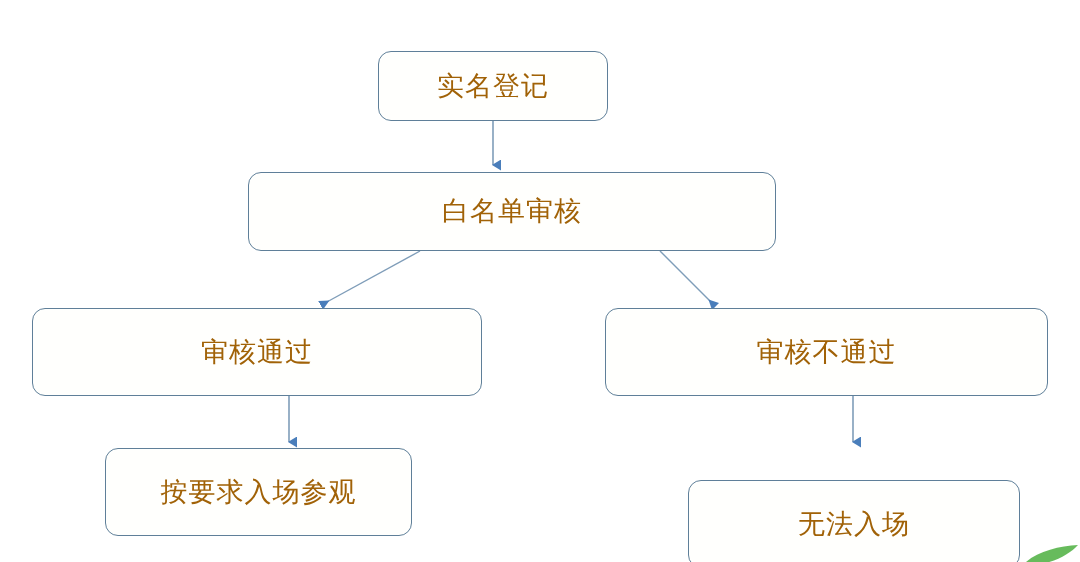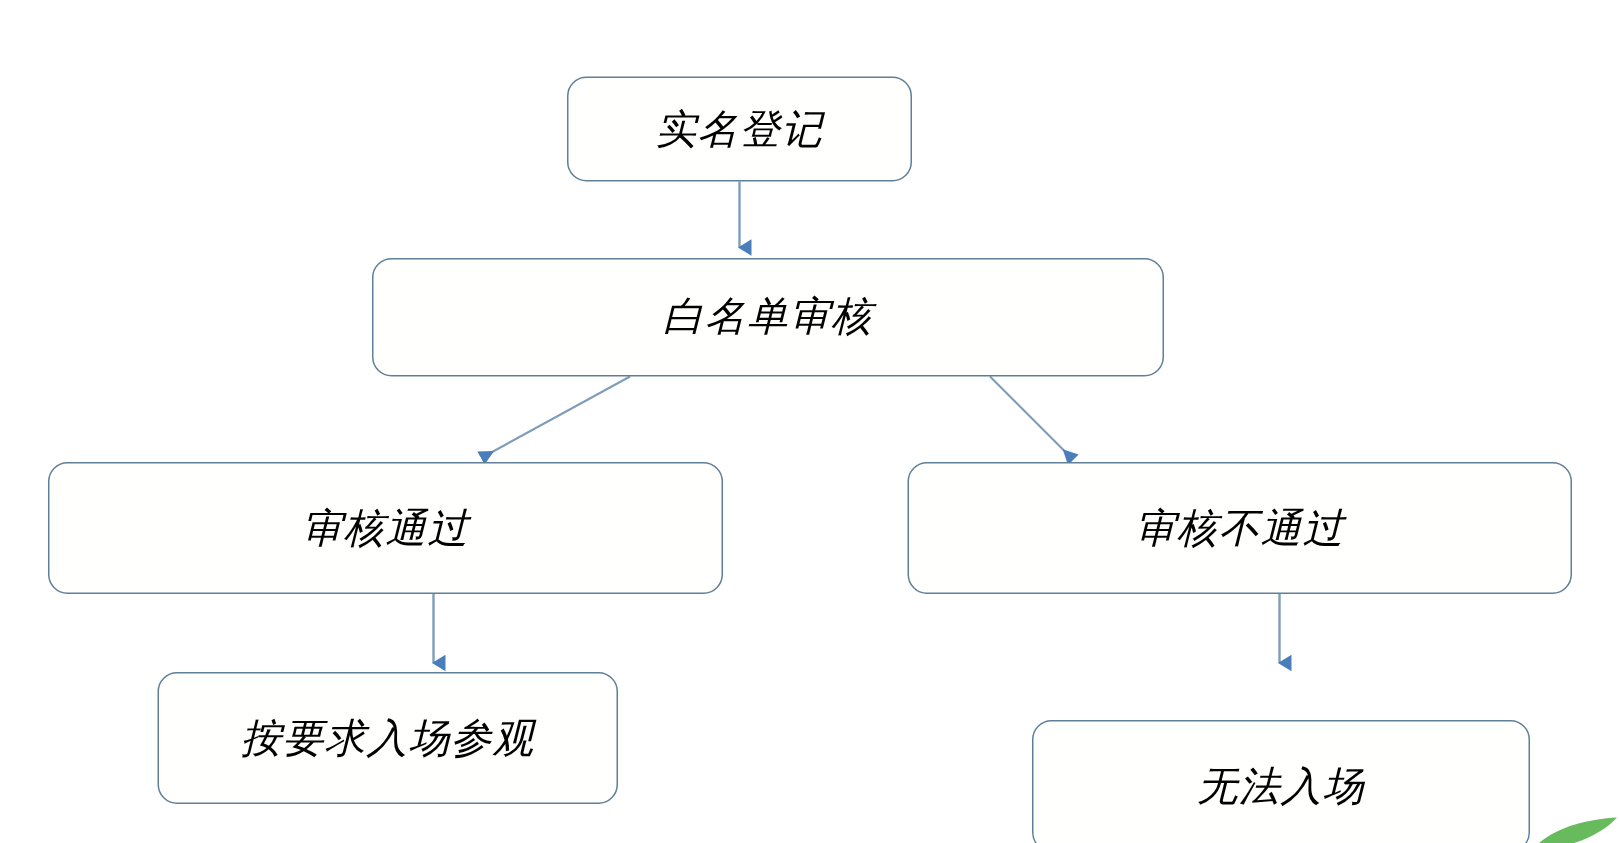--- a/index.html
+++ b/index.html
@@ -29,27 +29,26 @@
     box-sizing: border-box;
     display: flex;
     align-items: center;
     justify-content: center;
     background: #fffffd;
     border: 1.6px solid #5f7f99;
     border-radius: 13px;
     z-index: 2;
   }
   .node-label {
-    color: #000000;
+    color: #a16207;
     font-size: 27px;
     line-height: 1;
     letter-spacing: 1px;
     white-space: nowrap;
     font-weight: 400;
-    font-style: italic;
   }
   .node.n1 { left: 378px; top: 51px;  width: 230px; height: 70px; }
   .node.n2 { left: 248px; top: 172px; width: 528px; height: 79px; }
   .node.n3 { left: 32px;  top: 308px; width: 450px; height: 88px; justify-content: center; }
   .node.n4 { left: 605px; top: 308px; width: 443px; height: 88px; }
   .node.n5 { left: 105px; top: 448px; width: 307px; height: 88px; }
   .node.n6 { left: 688px; top: 448px; width: 332px; height: 88px; margin-top: 32px; }
   .leaf-mark {
     position: absolute;
     right: 0px;

